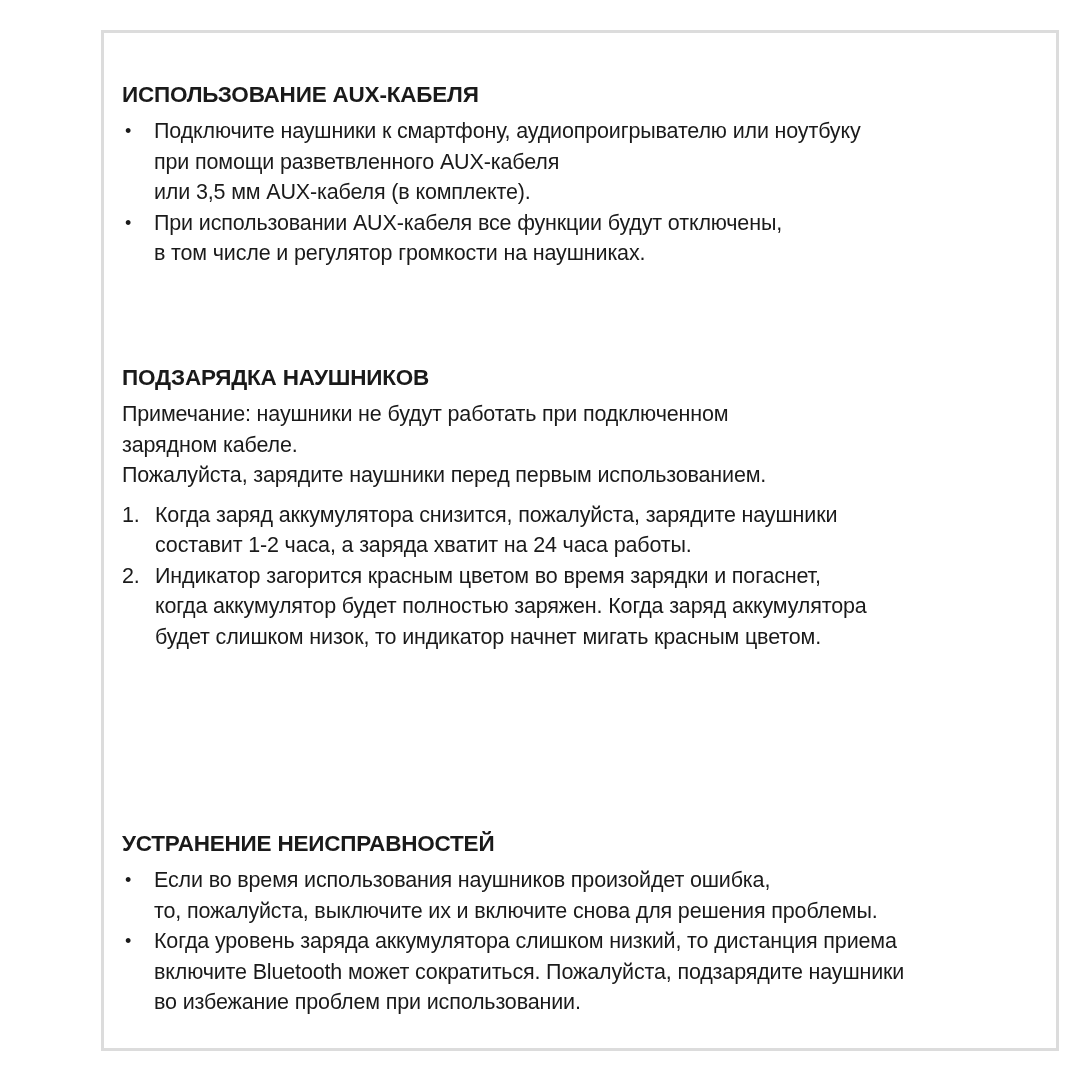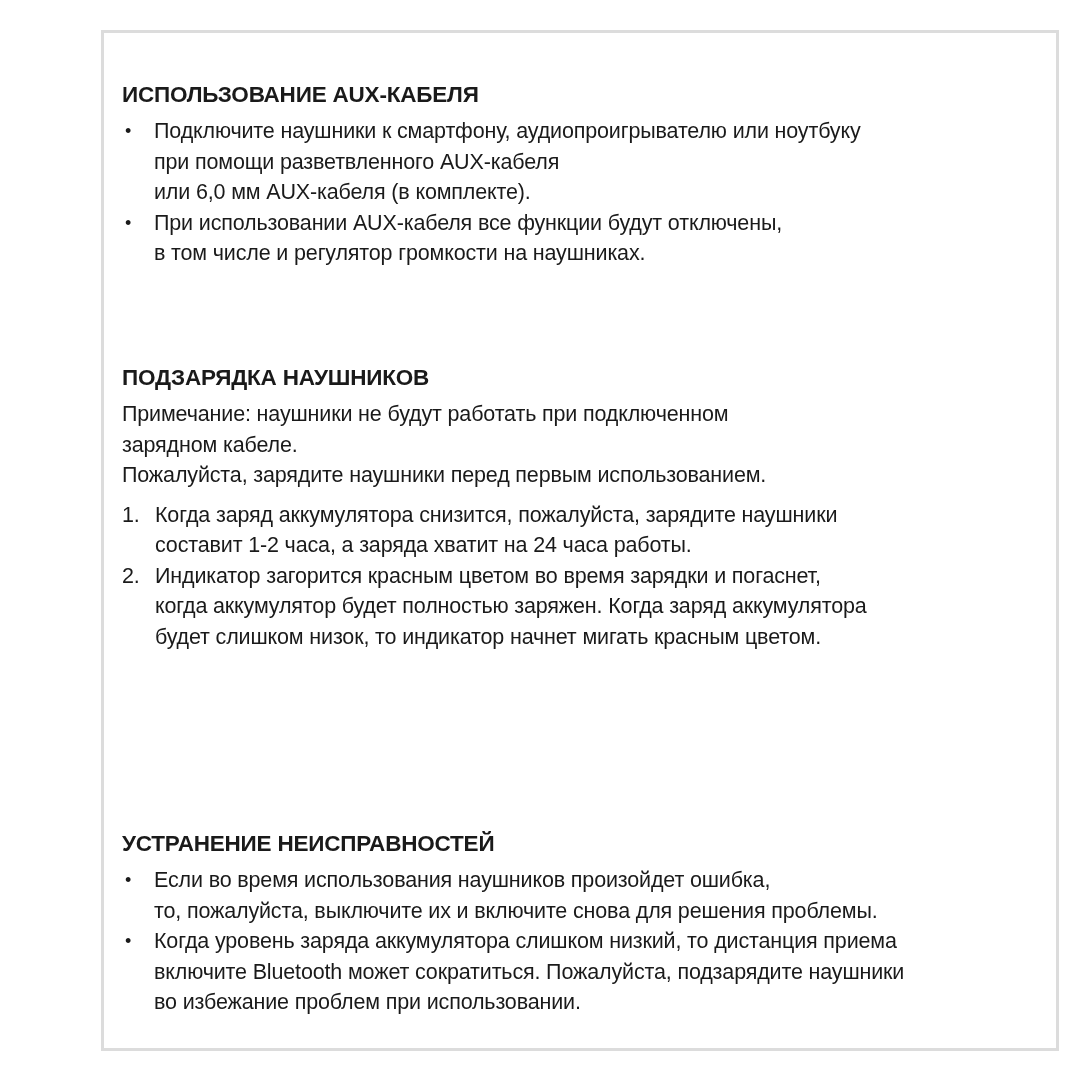--- a/index.html
+++ b/index.html
@@ -27,21 +27,21 @@
 
 <div class="frame">
 
   <div class="section" id="s1">
     <h2 class="heading">ИСПОЛЬЗОВАНИЕ AUX-КАБЕЛЯ</h2>
     <ul class="bullets txt">
       <li>
         <span class="dot">•</span>
         <span class="line">Подключите наушники к смартфону, аудиопроигрывателю или ноутбуку</span>
         <span class="line">при помощи разветвленного AUX-кабеля</span>
-        <span class="line">или 6,0 мм AUX-кабеля (в комплекте).</span>
+        <span class="line">или 3,5 мм AUX-кабеля (в комплекте).</span>
       </li>
       <li>
         <span class="dot">•</span>
         <span class="line">При использовании AUX-кабеля все функции будут отключены,</span>
         <span class="line">в том числе и регулятор громкости на наушниках.</span>
       </li>
     </ul>
   </div>
 
   <div class="section" id="s2">

